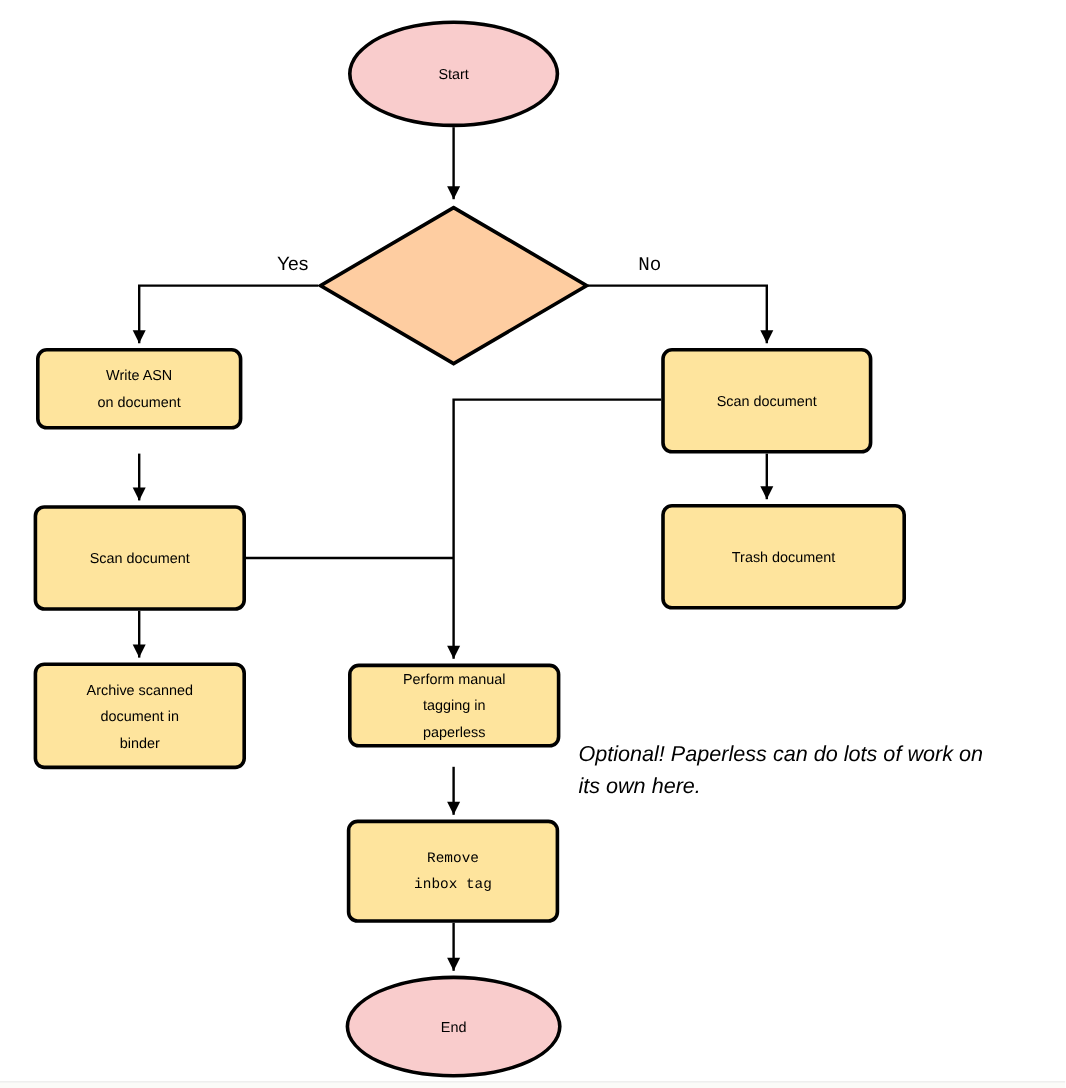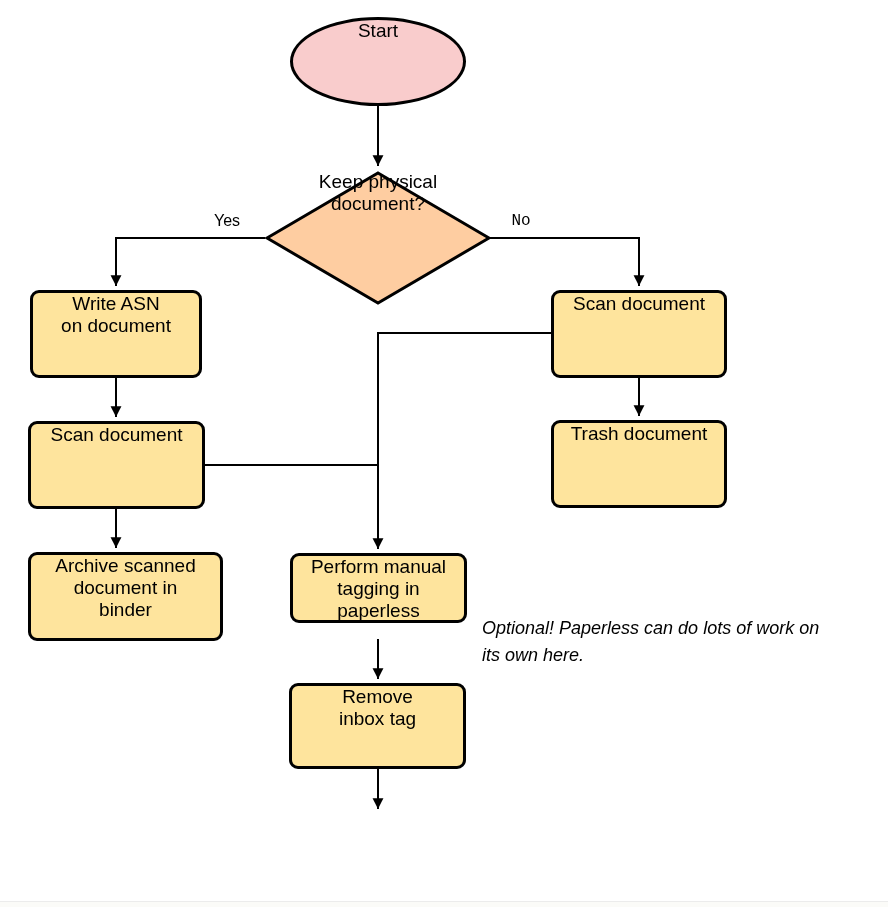--- a/index.html
+++ b/index.html
@@ -6,46 +6,46 @@
   .canvas {
     position:relative; width:888px; height:907px; background:#ffffff;
     font-family:"Liberation Sans","DejaVu Sans",sans-serif; color:#000;
     overflow:hidden;
   }
   svg.edges { position:absolute; left:0; top:0; width:888px; height:907px; z-index:1; }
   svg.edges path.edge { fill:none; stroke:var(--stroke,#000); stroke-width:2; }
   svg.edges .arrowhead { fill:var(--stroke,#000); }
 
   .node { position:absolute; z-index:2; box-sizing:border-box;
-          display:flex; justify-content:center;
-          text-align:center; font-size:19px; line-height:22px; white-space:pre-line; }
+          display:flex; align-items:center; justify-content:center;
+          text-align:center; font-size:12px; line-height:22px; white-space:pre-line; }
   .process { background:var(--process-fill,#fee49d); border:3px solid var(--stroke,#000); border-radius:9px; }
   .terminal { background:var(--terminal-fill,#f9cccc); border:3px solid var(--stroke,#000); border-radius:50%; }
   .diamond-wrap { background:transparent; }
   .diamond-wrap svg { position:absolute; left:0; top:0; width:100%; height:100%; }
   .diamond-wrap polygon { fill:var(--decision-fill,#fecda1); stroke:var(--stroke,#000); stroke-width:3; }
   .diamond-label { position:relative; z-index:3; }
 
-  .edge-label { position:absolute; z-index:2; width:60px; text-align:center;
+  .edge-label { position:absolute; z-index:2; width:60px; text-align:right;
                 font-size:16px; line-height:18px; background:#fff; }
   .annotation { position:absolute; z-index:2; width:410px; font-size:18px; font-style:italic;
                 line-height:27px; white-space:pre-line; }
   .bottom-strip { position:absolute; left:0; top:901px; width:888px; height:6px;
                   border-top:1px solid #ececec; background:#fbfbf8; z-index:0; }
 
   
   #n-start    { left:290px; top:17px;  width:176px; height:89px; }
   #n-decision { left:265px; top:171px; width:226px; height:134px; }
-  #n-write    { left:30px;  top:290px; width:172px; height:88px; }
+  #n-write    { left:30px;  top:290px; width:172px; height:68px; }
   #n-scan-l   { left:28px;  top:421px; width:177px; height:88px; }
-  #n-archive  { left:28px;  top:552px; width:195px; height:89px; }
+  #n-archive  { left:28px;  top:552px; width:177px; height:89px; }
   #n-scan-r   { left:551px; top:290px; width:176px; height:88px; }
-  #n-trash    { left:551px; top:420px; width:176px; height:88px; }
+  #n-trash    { left:551px; top:420px; width:204px; height:88px; }
   #n-tag      { left:290px; top:553px; width:177px; height:70px; }
-  #n-remove   { left:289px; top:683px; width:177px; height:86px; }
+  #n-remove   { left:289px; top:683px; width:177px; height:86px;font-family:Liberation Mono, monospace; }
   #n-end      { left:288px; top:813px; width:180px; height:85px; }
   #lbl-yes    { left:197px; top:212px; }
   #lbl-no     { left:491px; top:212px;font-family:Liberation Mono, monospace; }
   #note       { left:482px; top:588px; }
 </style>
 </head>
 <body>
 
 <div class="canvas">
 
@@ -68,22 +68,20 @@
   </svg>
 
   <div id="n-start" class="node terminal">
     <span>Start</span>
   </div>
 
   <div id="n-decision" class="node diamond-wrap">
     <svg viewBox="0 0 226 134">
       <polygon points="113,2 224,67 113,132 2,67"></polygon>
     </svg>
-    <span class="diamond-label">Keep physical
-document?</span>
   </div>
 
   <div id="lbl-yes" class="edge-label">
     <span>Yes</span>
   </div>
   <div id="lbl-no" class="edge-label">
     <span>No</span>
   </div>
 
   <div id="n-write" class="node process">
@@ -118,15 +116,18 @@
   <div id="note" class="annotation">
     <span>Optional! Paperless can do lots of work on
 its own here.</span>
   </div>
 
   <div id="n-remove" class="node process">
     <span>Remove
 inbox tag</span>
   </div>
 
+  <div id="n-end" class="node terminal">
+    <span>End</span>
+  </div>
 
   <div class="bottom-strip"></div>
 </div>
 
 </body></html>

